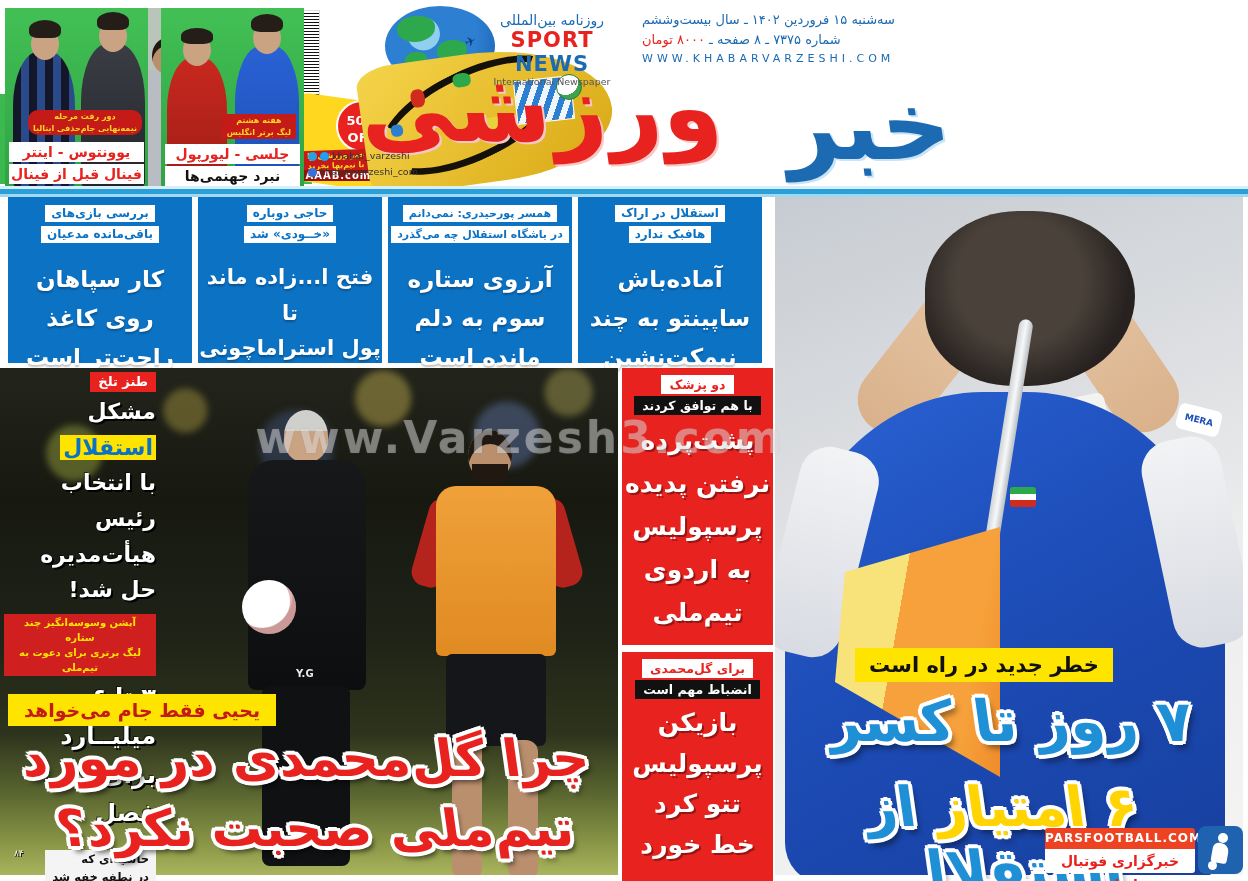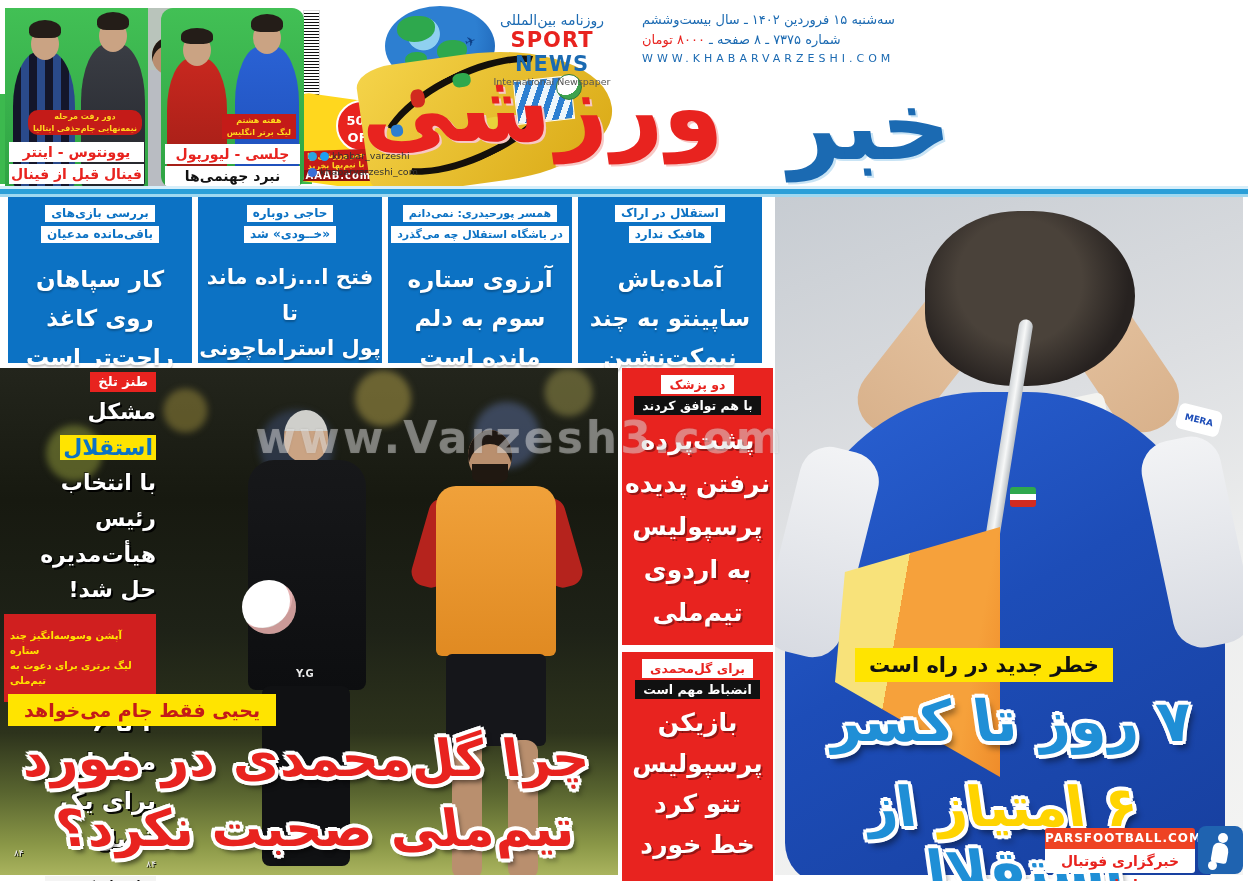--- a/index.html
+++ b/index.html
@@ -112,21 +112,21 @@
   .yg{position:absolute;left:296px;top:300px;color:#e9e9e9;font-size:10px;font-weight:bold;direction:ltr;text-align:center;}
   .pl-head{position:absolute;left:468px;top:62px;width:44px;height:52px;border-radius:50%;background:#b98f6e;box-shadow:inset 0 14px 0 #1f1813;}
   .pl-beard{position:absolute;left:472px;top:96px;width:36px;height:20px;border-radius:0 0 40% 40%;background:#201811;}
   .pl-bib{position:absolute;left:436px;top:118px;width:120px;height:170px;background:linear-gradient(#f0a13a,#e08a22);border-radius:20px 20px 6px 6px;}
   .pl-sleeve{position:absolute;width:34px;height:90px;background:#b5231d;border-radius:14px;}
   .pl-shorts{position:absolute;left:446px;top:286px;width:100px;height:92px;background:#15161a;border-radius:6px;}
   .pl-leg{position:absolute;width:30px;height:140px;background:#b98f6e;border-radius:12px;}
 
   
   .tag-red{background:#e8231f;color:#fff;font-size:13px;font-weight:bold;padding:0 8px;line-height:20px;display:inline-block;}
-  .tag-red-sm{background:#d01f1f;color:#ffe400;font-size:10px;font-weight:bold;padding:14px 6px;line-height:1.5;display:inline-block;white-space:pre-line;text-align:left;}
+  .tag-red-sm{background:#d01f1f;color:#ffe400;font-size:10px;font-weight:bold;padding:1px 6px;line-height:1.5;display:inline-block;white-space:pre-line;text-align:center;}
   .tag-white-bk{background:#f4f4f4;color:#111;font-size:11.5px;font-weight:bold;padding:1px 7px;line-height:1.5;display:inline-block;white-space:pre-line;text-align:right;}
   .lc-h{color:#fff;font-weight:bold;text-align:right;line-height:1.62;white-space:pre-line;
     text-shadow:2px 2px 0 rgba(0,0,0,.9),-1px -1px 0 rgba(0,0,0,.55);}
   .hl-blue-yel{color:#0c72c4;background:#ffe400;padding:0 3px;text-shadow:none;}
   .ref{color:#eee;font-size:9px;text-shadow:1px 1px 0 #000;}
   .yellow-tag{left:8px;top:694px;background:#ffe400;color:#c41b18;font-size:19px;font-weight:bold;padding:2px 16px;line-height:28px;}
   .big-red{left:8px;top:724px;width:604px;text-align:center;color:#e8231f;font-size:51px;font-weight:bold;line-height:1.38;transform:skewX(8deg);white-space:pre-line;
     text-shadow:-3px -3px 0 #fff,3px -3px 0 #fff,-3px 3px 0 #fff,3px 3px 0 #fff,-4px 0 0 #fff,4px 0 0 #fff,0 -4px 0 #fff,0 4px 0 #fff,4px 6px 5px rgba(0,0,0,.55);}
 
   
@@ -198,21 +198,21 @@
     <div class="en ltr"><span class="sp">SPORT</span> <span class="nw">NEWS</span></div>
     <div class="intl ltr">International Newspaper</div>
   </div>
 
   <div class="abs date-block">
     <div>سه‌شنبه ۱۵ فروردین ۱۴۰۲ ـ سال بیست‌وششم</div>
     <div><span>شماره ۷۳۷۵ ـ ۸ صفحه ـ</span> <span class="price">۸۰۰۰ تومان</span></div>
     <div class="site ltr">WWW.KHABARVARZESHI.COM</div>
   </div>
 
-  <div class="abs match-card" style="left:161px;border-radius:12px;">
+  <div class="abs match-card" style="left:161px;">
     <div class="player" style="left:6px;top:50px;width:60px;height:130px;background:linear-gradient(#c8281f,#9e1d16);"></div>
     <div class="phead" style="left:22px;top:26px;width:28px;height:32px;"></div>
     <div class="phair" style="left:20px;top:20px;width:32px;height:16px;"></div>
     <div class="player" style="left:74px;top:38px;width:64px;height:142px;background:linear-gradient(#2a62d4,#1d4db8);"></div>
     <div class="phead" style="left:92px;top:14px;width:28px;height:32px;"></div>
     <div class="phair" style="left:90px;top:6px;width:32px;height:18px;"></div>
     <div class="m-tag" style="right:8px;top:106px;">هفته هشتم
 لیگ برتر انگلیس</div>
     <div class="m-strip m-title" style="top:136px;">چلسی - لیورپول</div>
     <div class="m-strip" style="top:158px;color:#111;">نبرد جهنمی‌ها</div>

